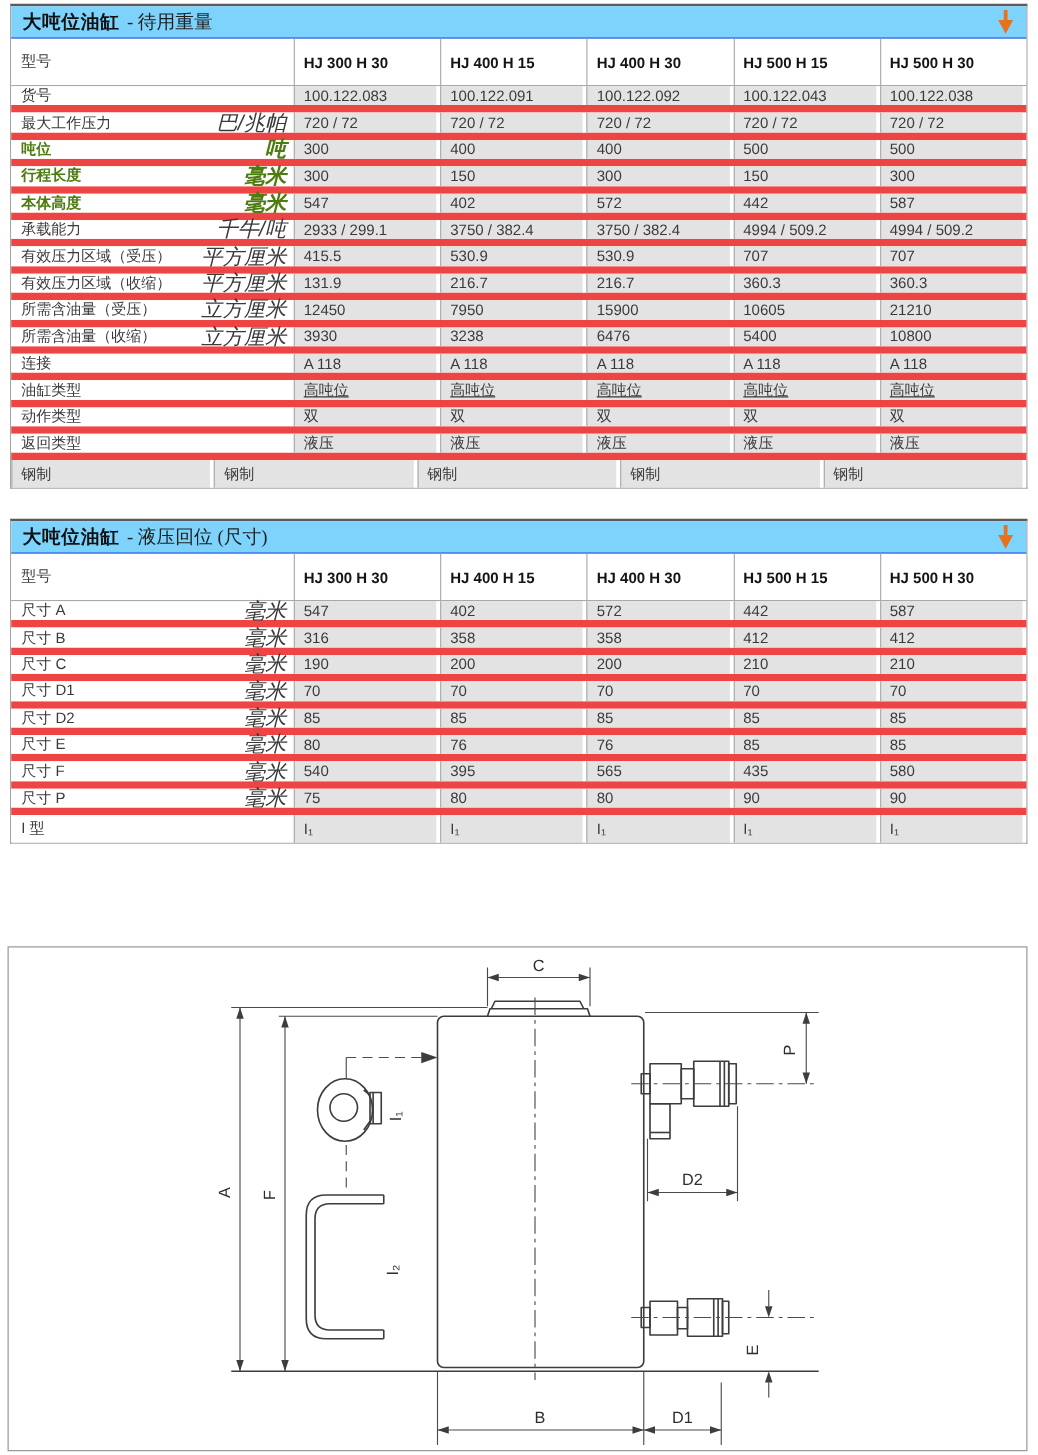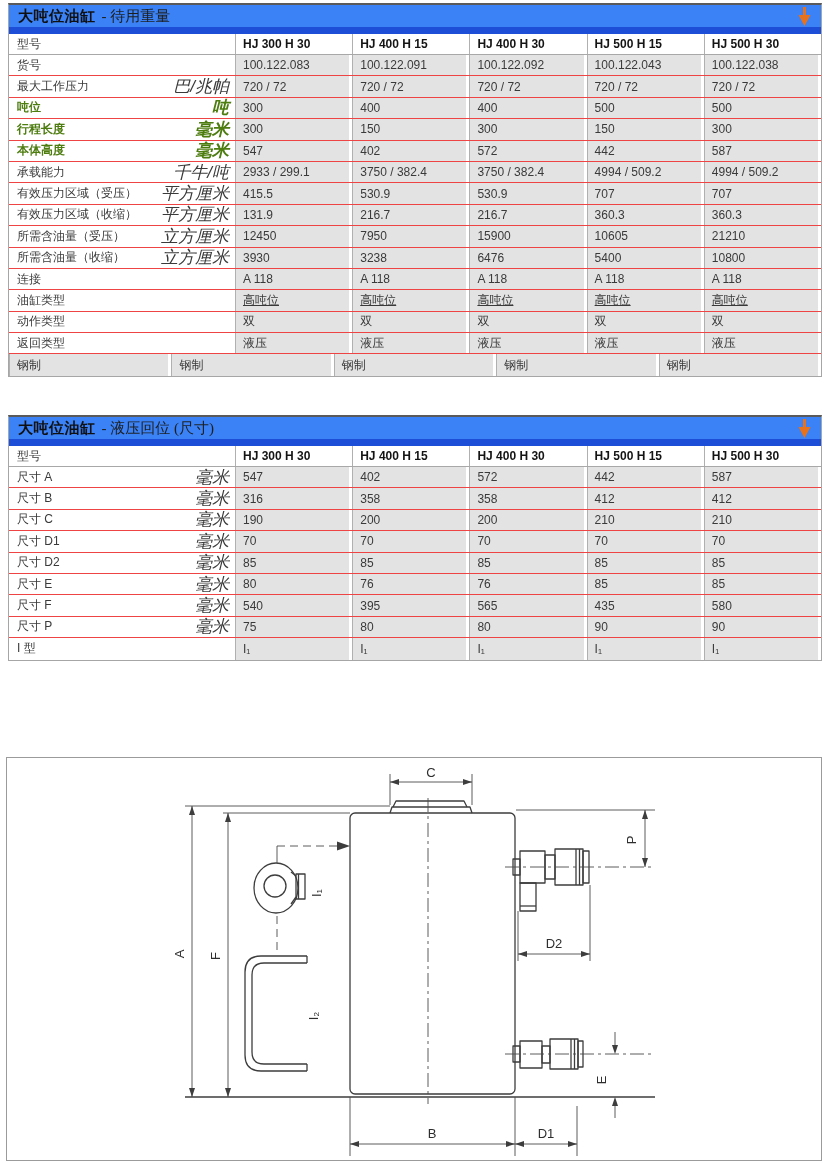--- a/index.html
+++ b/index.html
@@ -2,27 +2,27 @@
 <html><head>
 <meta charset="utf-8">
 <style>
   html,body{margin:0;padding:0;background:#fff;}
   .page{position:relative;width:830px;height:1164px;background:#fff;overflow:hidden;
         font-family:"Liberation Sans",sans-serif;color:#3a3a3a;}
   .spec{position:absolute;left:8px;width:814px;background:#fff;
         border:1px solid #a6a6a6;border-top:2px solid #5a5a5a;box-sizing:border-box;}
   #table1{top:3px;}
   #table2{top:415px;}
-  .titlebar{height:26px;background:#3b82f6;display:flex;align-items:center;
-            padding:11px 9px;border-bottom:7px solid #1d4ed8;box-sizing:border-box;}
+  .titlebar{height:26px;background:#7dd3fc;display:flex;align-items:center;
+            padding:11px 9px;border-bottom:1px solid #1d4ed8;box-sizing:border-box;}
   .title-main{font-weight:bold;font-size:15px;color:#101010;letter-spacing:.5px;}
   .title-sub{font-size:15px;color:#1e1e1e;margin-left:6px;font-family:"Liberation Serif",serif;}
   .title-arrow{margin-left:auto;display:flex;align-items:center;cursor:pointer;}
-  .hrow{display:flex;height:21px;border-bottom:1px solid #a8a8a8;font-size:12px;box-sizing:border-box;}
-  .row{display:flex;height:21.4px;border-bottom:1px solid #ef4444;font-size:12px;box-sizing:border-box;}
+  .hrow{display:flex;height:38px;border-bottom:1px solid #a8a8a8;font-size:12px;box-sizing:border-box;}
+  .row{display:flex;height:21.4px;border-bottom:6px solid #ef4444;font-size:12px;box-sizing:border-box;}
   .row:last-child{border-bottom:none;}
   .lcell{width:226px;min-width:226px;display:flex;align-items:center;justify-content:space-between;
          padding:0 6px 0 8px;box-sizing:border-box;background:#fff;}
   .vcell{flex:1;display:flex;align-items:center;padding-left:7px;background:#e3e3e3;
          border-left:1px solid #b0b0b0;box-shadow:inset -3px 0 0 #fff;box-sizing:border-box;color:#3a3a3a;}
   .hrow .lcell{font-weight:normal;color:#3a3a3a;}
   .hrow .vcell{background:#fff;box-shadow:none;font-weight:bold;color:#141414;text-align:center;}
   .boldrow .lcell{font-weight:bold;color:#4d7c0f;}
   .linkval{text-decoration:underline;cursor:pointer;}
   .unit{font-size:17px;font-style:italic;}

